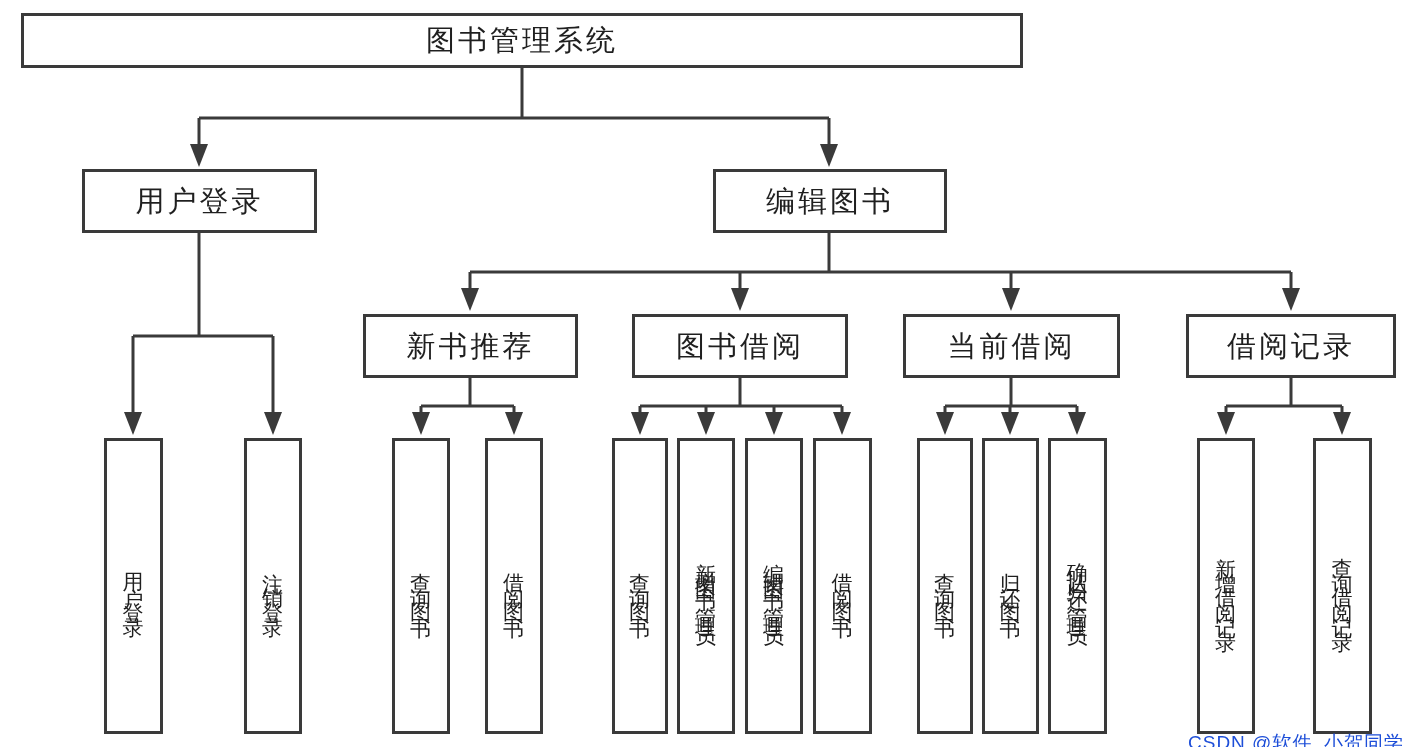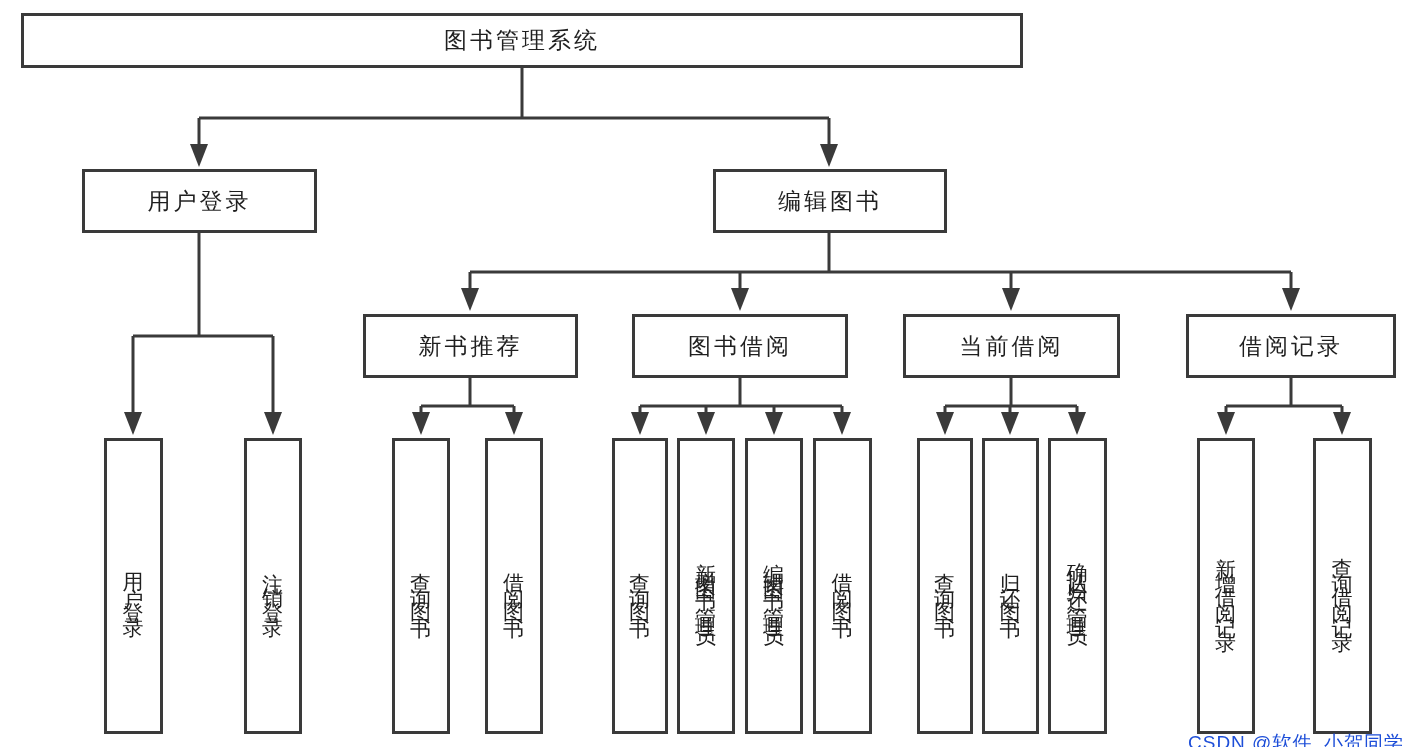--- a/index.html
+++ b/index.html
@@ -26,21 +26,21 @@
     position: absolute;
     box-sizing: border-box;
     border: 3px solid #3a3a3a;
     background: #ffffff;
     display: flex;
     align-items: center;
     justify-content: center;
     color: #1f1f1f;
   }
   .hbox span {
-    font-size: 23px;
+    font-size: 29px;
     letter-spacing: 3px;
     white-space: nowrap;
     line-height: 1;
   }
   .vbox span {
     writing-mode: vertical-lr;
     font-size: 21px;
     line-height: 1;
     white-space: nowrap;
   }

